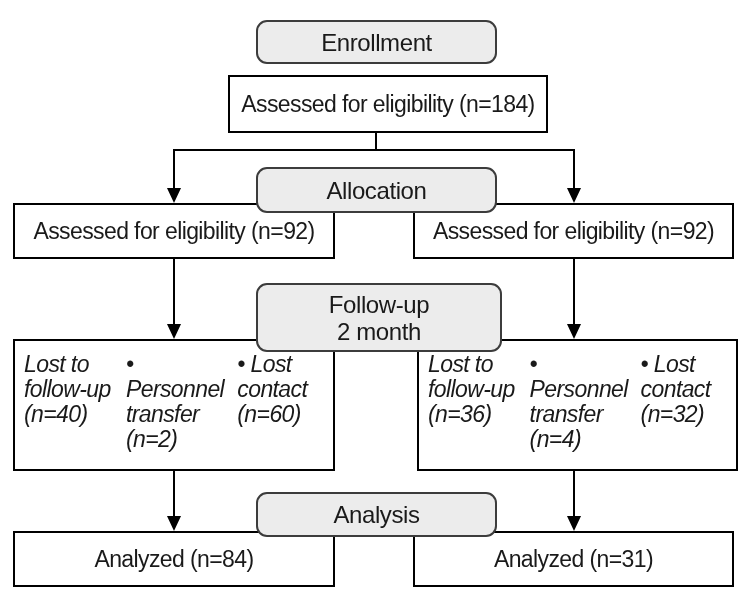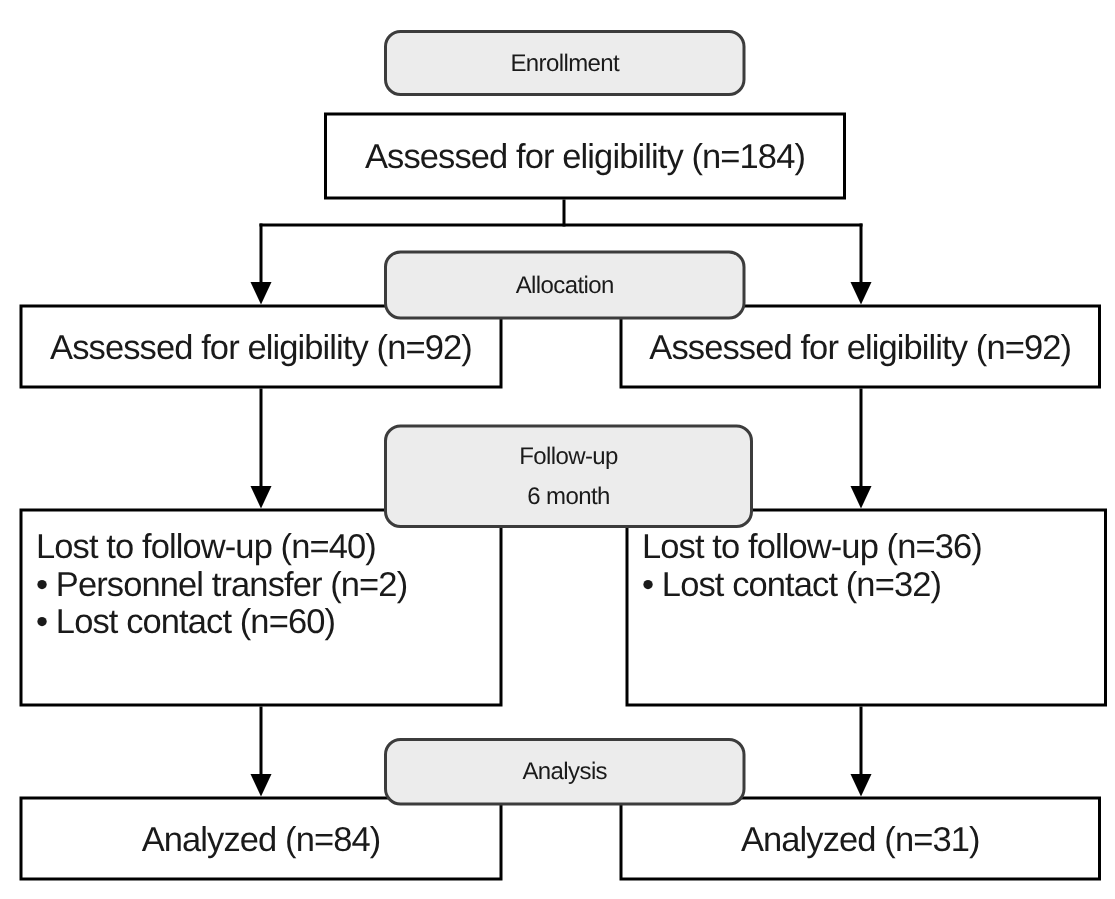--- a/index.html
+++ b/index.html
@@ -27,39 +27,40 @@
     display:flex;
     align-items:center;
     justify-content:center;
     font-size:23px;
     letter-spacing:-0.6px;
     z-index:2;
     text-align:center;
   }
   
   .wbox.list{
-    flex-direction:column;
+    flex-direction:row;
     align-items:flex-start;
     justify-content:flex-start;
     padding:11px 6px 0 9px;
     text-align:left;
     line-height:25px;
+    font-style:italic;
   }
   
   .phase{
     position:absolute;
     box-sizing:border-box;
     background:var(--phase-fill);
     border:2px solid var(--phase-border);
     border-radius:11px;
     display:flex;
     flex-direction:column;
     align-items:center;
     justify-content:center;
-    font-size:16px;
+    font-size:24px;
     letter-spacing:-0.4px;
     line-height:27px;
     z-index:3;
     text-align:center;
   }
   .vline,.hline{position:absolute;background:var(--line);z-index:1;}
   .vline{width:2px;}
   .hline{height:2px;}
   .arrow{
     position:absolute;
@@ -86,45 +87,46 @@
   <div class="vline" style="left:173px;top:257px;height:67px"></div>
   <div class="arrow" style="left:167px;top:324px"></div>
   <div class="vline" style="left:573px;top:257px;height:67px"></div>
   <div class="arrow" style="left:567px;top:324px"></div>
 
   <div class="vline" style="left:173px;top:469px;height:48px"></div>
   <div class="arrow" style="left:167px;top:516px"></div>
   <div class="vline" style="left:573px;top:469px;height:48px"></div>
   <div class="arrow" style="left:567px;top:516px"></div>
 
-  <div class="wbox" style="left:216px;top:75px;width:348px;height:58px">Assessed for eligibility (n=184)</div>
+  <div class="wbox" style="left:228px;top:75px;width:320px;height:58px">Assessed for eligibility (n=184)</div>
 
   <div class="wbox" style="left:13px;top:203px;width:322px;height:56px">Assessed for eligibility (n=92)</div>
 
   <div class="wbox" style="left:413px;top:203px;width:321px;height:56px">Assessed for eligibility (n=92)</div>
 
   <div class="wbox list" style="left:13px;top:339px;width:322px;height:132px">
     <div>Lost to follow-up (n=40)</div>
     <div>• Personnel transfer (n=2)</div>
     <div>• Lost contact (n=60)</div>
   </div>
 
   <div class="wbox list" style="left:417px;top:339px;width:321px;height:132px">
     <div>Lost to follow-up (n=36)</div>
+    <div>• Personnel transfer (n=4)</div>
     <div>• Lost contact (n=32)</div>
   </div>
 
   <div class="wbox" style="left:13px;top:531px;width:322px;height:56px">Analyzed (n=84)</div>
 
   <div class="wbox" style="left:413px;top:531px;width:321px;height:56px">Analyzed (n=31)</div>
 
   <div class="phase" style="left:256px;top:20px;width:241px;height:44px">Enrollment</div>
 
   <div class="phase" style="left:256px;top:167px;width:241px;height:46px">Allocation</div>
 
   <div class="phase" style="left:256px;top:283px;width:246px;height:69px">
     <div>Follow-up</div>
-    <div>6 month</div>
+    <div>2 month</div>
   </div>
 
   <div class="phase" style="left:256px;top:492px;width:241px;height:45px">Analysis</div>
 
 </div>
 
 </body></html>

